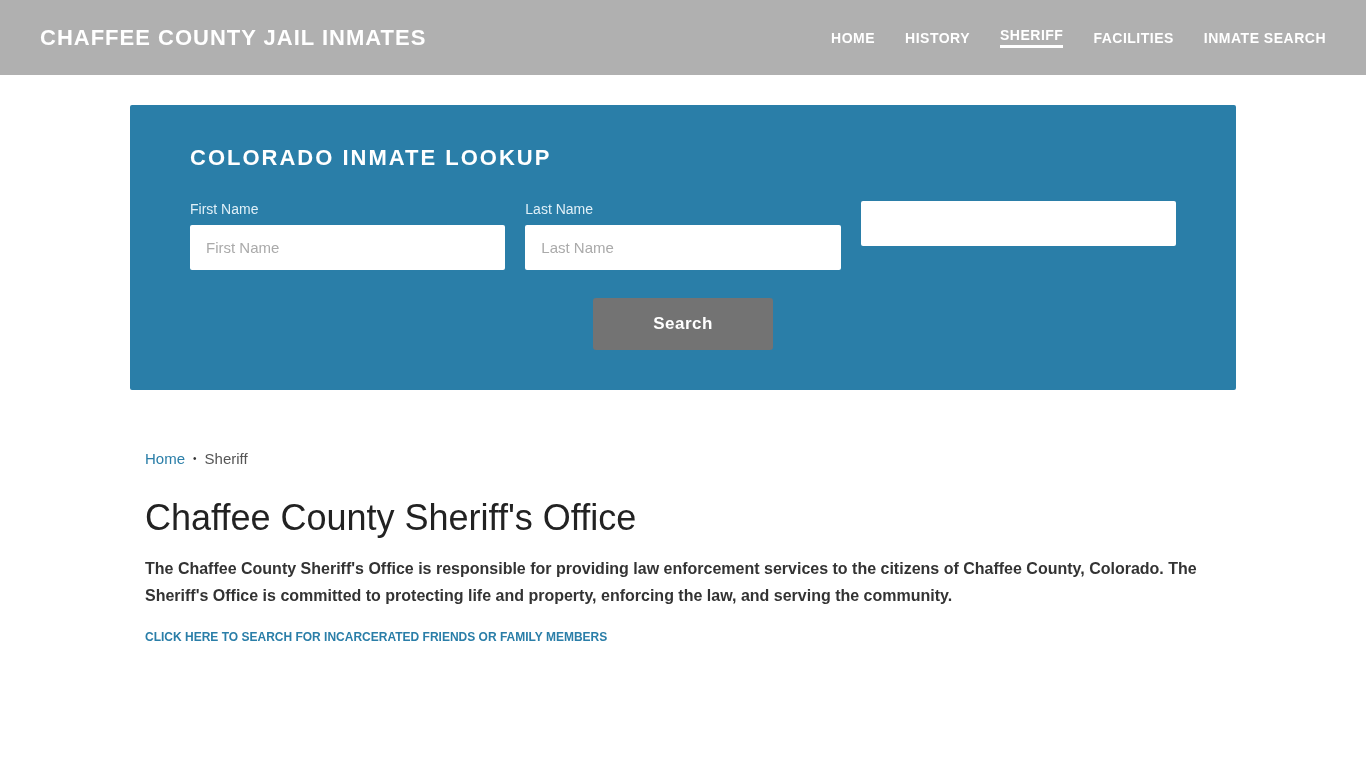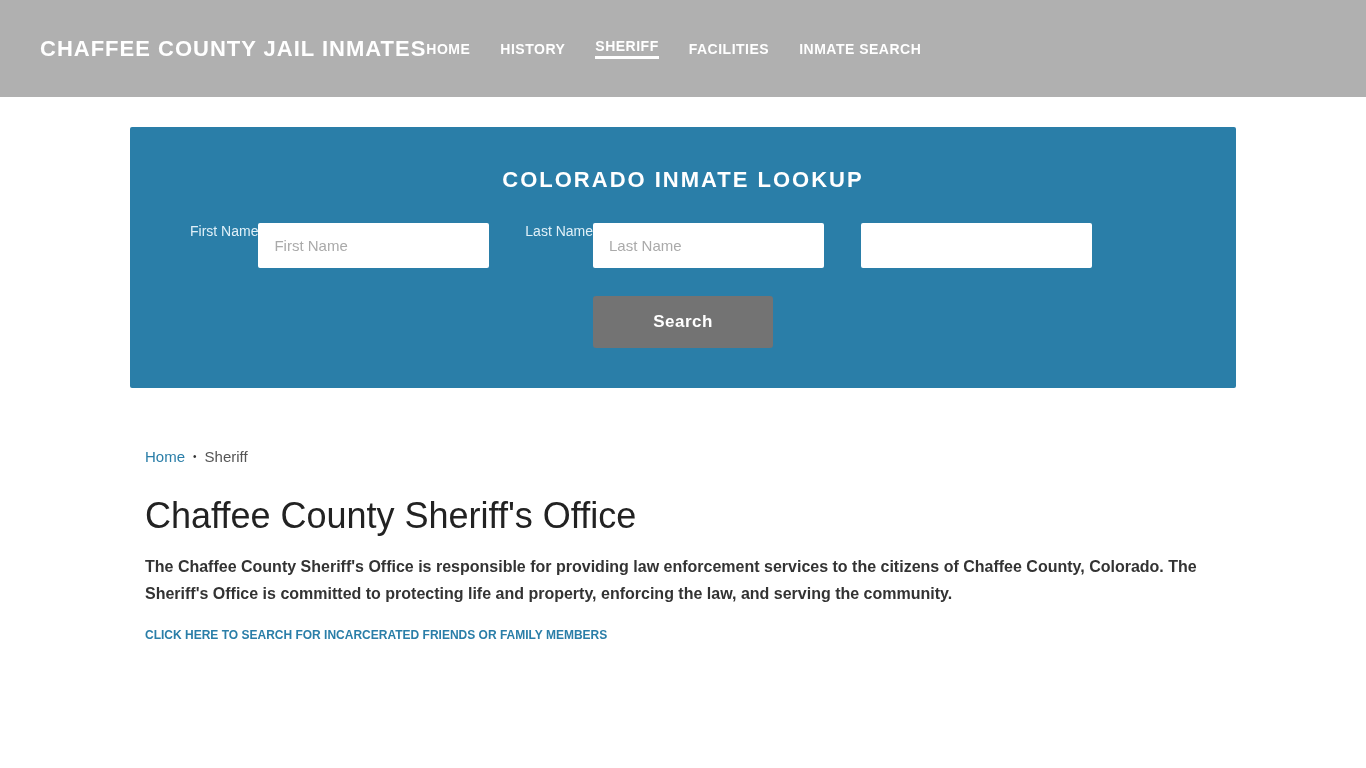--- a/index.html
+++ b/index.html
@@ -12,23 +12,24 @@
       background: #fff;
       color: #333;
       width: 1366px;
       min-height: 768px;
     }
 
     
     .header {
       background: #b0b0b0;
       padding: 0 40px;
-      height: 97px;
+      height: 75px;
       display: flex;
       align-items: center;
+      justify-content: space-between;
     }
     .header-logo {
       font-size: 22px;
       font-weight: 900;
       color: #fff;
       letter-spacing: 1px;
       text-transform: uppercase;
     }
     .header-nav {
       display: flex;
@@ -50,37 +51,36 @@
     }
 
     
     .search-panel {
       background: #2a7ea8;
       padding: 40px 60px;
       margin: 30px 130px;
       border-radius: 2px;
     }
     .search-panel-title {
-      text-align: center;
       color: #fff;
       font-size: 22px;
       font-weight: 700;
       letter-spacing: 2px;
       text-transform: uppercase;
       margin-bottom: 30px;
     }
     .search-fields {
       display: flex;
       gap: 20px;
       margin-bottom: 28px;
     }
     .field-group {
       flex: 1;
       display: flex;
-      flex-direction: row;
+      flex-direction: column;
     }
     .field-label {
       color: #e0f0f8;
       font-size: 14px;
       margin-bottom: 8px;
     }
     .field-input {
       padding: 14px 16px;
       font-size: 15px;
       border: none;

